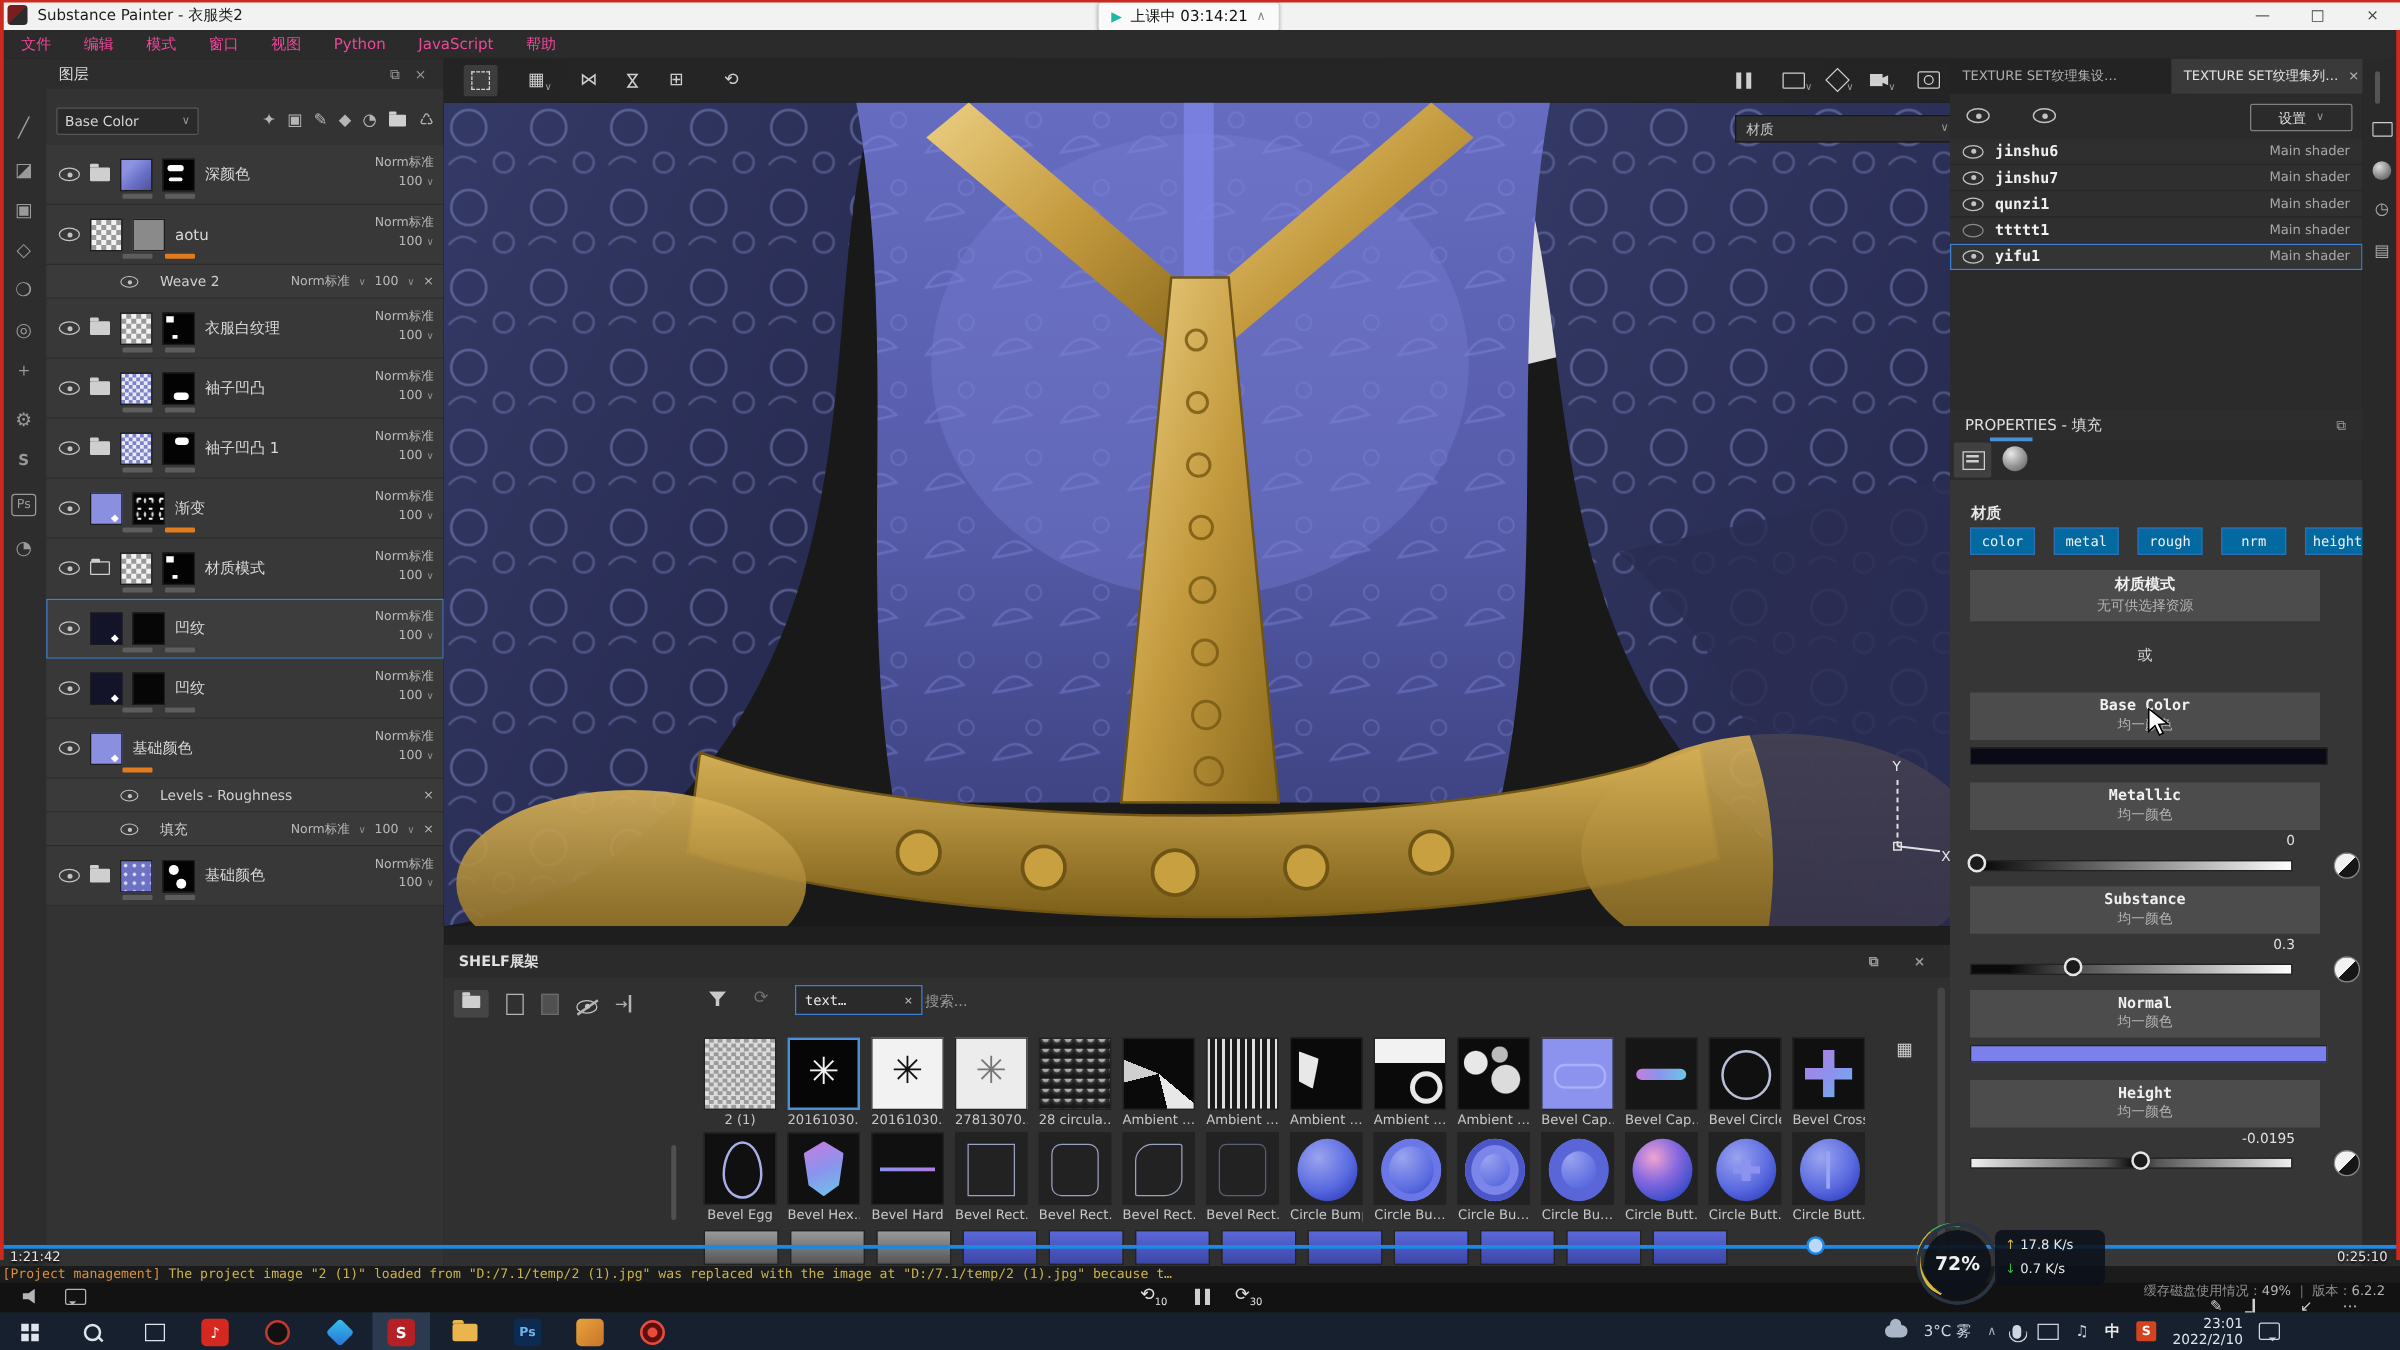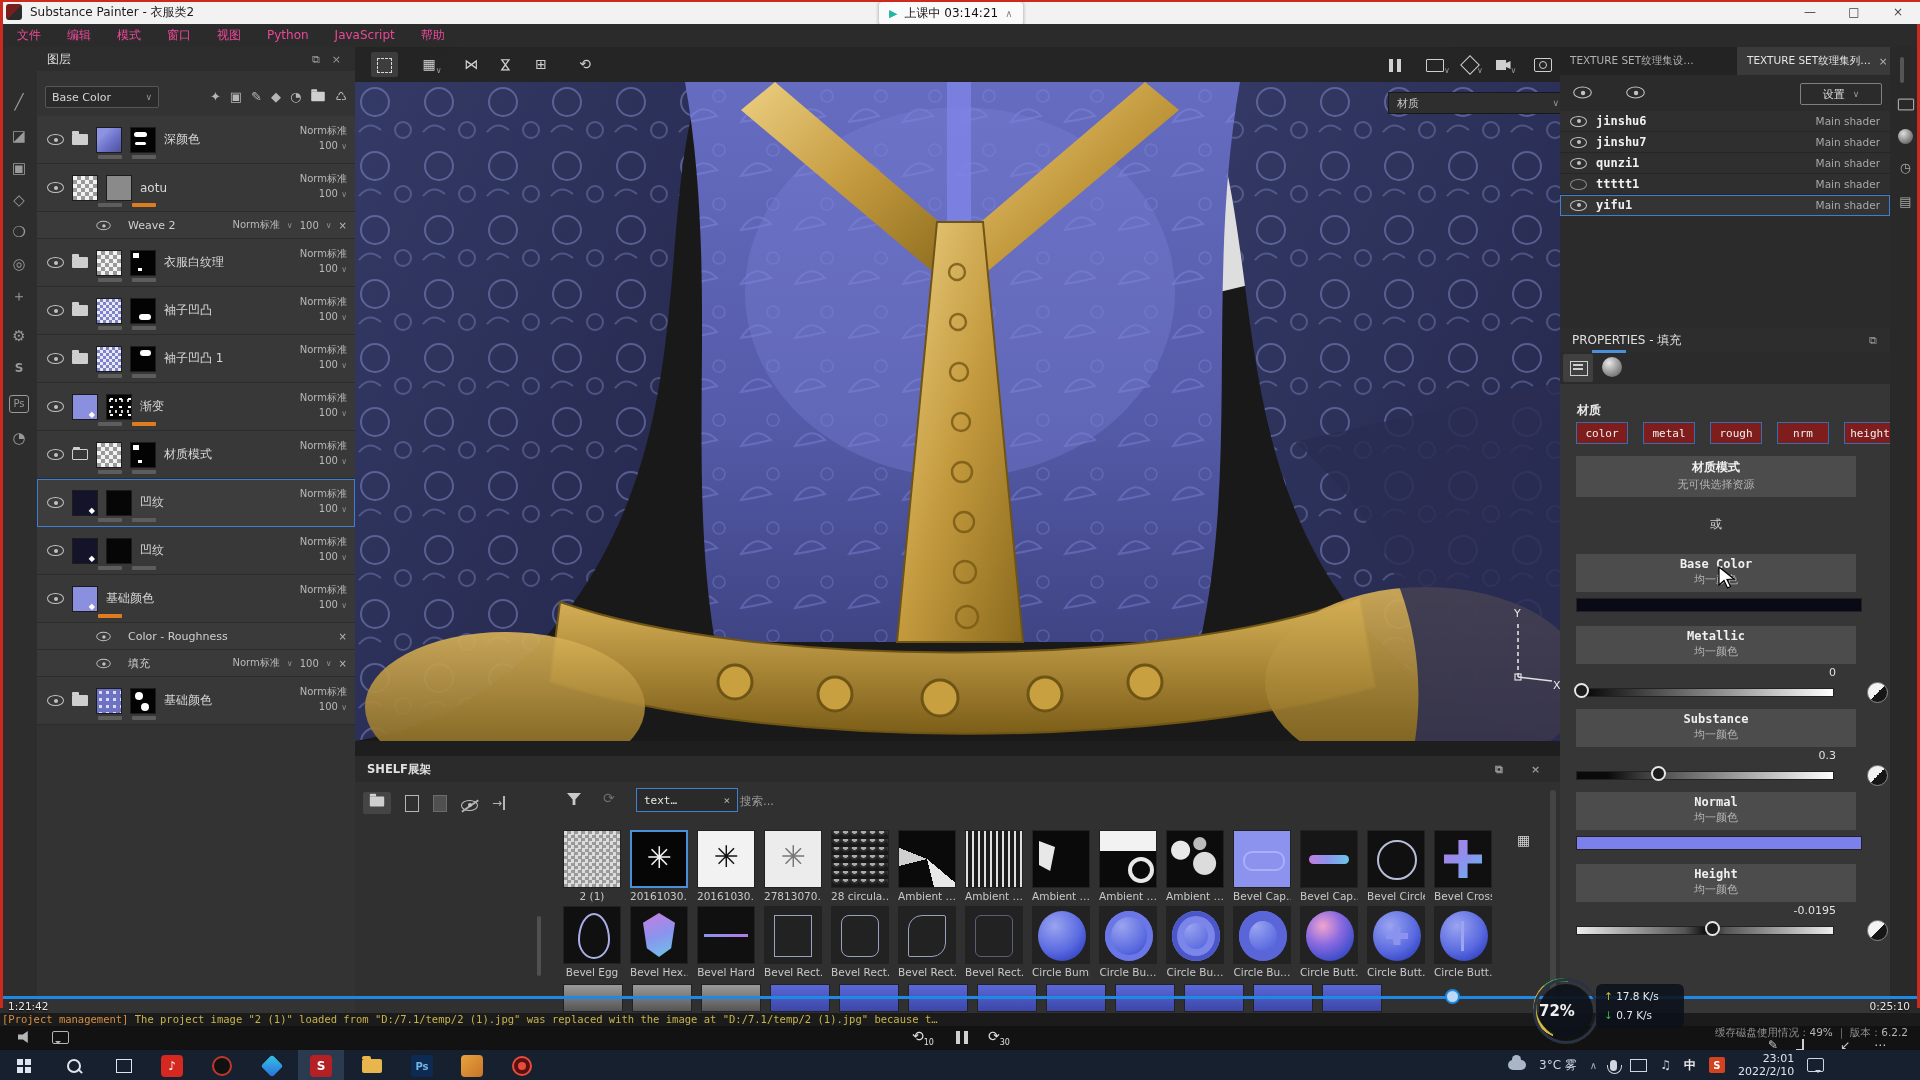--- a/index.html
+++ b/index.html
@@ -102,21 +102,21 @@
   .shshader{margin-left:auto;font-size:10.5px;color:#a8a8a8;}
   .prophead{left:0;top:281px;width:330px;height:24px;background:#2d2d2d;display:flex;align-items:center;padding:0 12px;font-size:12px;color:#e0e0e0;}
   .ptabline{left:32px;top:303px;width:34px;height:3px;background:#4a90d9;}
   .ptab1{left:3px;top:307px;width:30px;height:28px;background:#404040;border-radius:2px;}
   .slid{position:absolute;left:7px;top:7px;width:16px;height:13px;border:1.4px solid #cfcfcf;}
   .slid::after{content:"";position:absolute;left:2px;top:2px;width:10px;height:2px;background:#cfcfcf;box-shadow:0 4px 0 #cfcfcf;}
   .ballico{position:absolute;left:42px;top:310px;width:20px;height:20px;border-radius:50%;background:radial-gradient(circle at 35% 30%,#e8e8e8,#9a9a9a 50%,#555);}
   .pcontent{left:0;top:337px;width:330px;height:629px;background:#363636;}
   .mlabel{left:17px;top:18px;font-size:12px;font-weight:bold;color:#e8e8e8;}
   .chbtns{left:16px;top:38px;display:flex;gap:15px;}
-  .chb{min-width:42px;height:20px;border:1px solid #2f6fb2;background:#7f1d1d;color:#f0f0f0;font-size:11px;
+  .chb{min-width:42px;height:20px;border:1px solid #2f6fb2;background:#0369a1;color:#f0f0f0;font-size:11px;
        display:flex;align-items:center;justify-content:center;padding:0 4px;font-family:"DejaVu Sans Mono",monospace;}
   .gbox{width:280px;background:#4c4c4c;text-align:center;padding:3px 0 5px;}
   .gbox .t1{font-size:12px;font-weight:bold;color:#f0f0f0;font-family:"DejaVu Sans Mono",monospace;}
   .gbox .t2{font-size:11px;color:#b5b5b5;margin-top:1px;}
   .orlbl{text-align:center;color:#cfcfcf;font-size:12px;margin:10px 0;}
   .fills{left:16px;top:170px;width:286px;}
   .swatch{height:12px;margin:6px 0 14px;border:1px solid #222;}
   .sw-dark{background:#0a0a16;}
   .sw-normal{background:#7b80ec;}
   .vlabel{text-align:right;font-size:11px;color:#e0e0e0;height:15px;margin-top:2px;padding-right:26px;}
@@ -205,21 +205,21 @@
   .chat{left:52px;top:1031px;width:15px;height:11px;border:1.5px solid #b5b5b5;border-radius:2px;}
   .chat::after{content:"";position:absolute;left:2px;bottom:-4px;border:3px solid transparent;border-top-color:#b5b5b5;}
   .seek{top:1028px;color:#e0e0e0;font-size:14px;}
   .seek sub{font-size:8px;}
   .statline{left:1400px;top:1026px;width:508px;text-align:right;font-size:10.5px;color:#8f8f8f;}
   .statline b{color:#b5b5b5;font-weight:normal;}
   .ctrlico{top:1038px;color:#cfcfcf;font-size:12px;}
   .pip{width:15px;height:11px;border:1.4px solid #cfcfcf;position:relative;}
   .pip::after{content:"";position:absolute;right:1px;bottom:1px;width:6px;height:4px;background:#cfcfcf;}
   .zoomcircle{left:1536px;top:981px;width:54px;height:54px;border-radius:50%;background:rgba(12,17,27,.92);
-     display:flex;align-items:center;justify-content:flex-start;color:#f0f0f0;font-size:15px;font-weight:bold;
+     display:flex;align-items:center;justify-content:center;color:#f0f0f0;font-size:15px;font-weight:bold;
      border:3px solid transparent;background-clip:padding-box;box-shadow:0 0 0 3px #2a3344;}
   .zoomarc{left:1533px;top:978px;width:60px;height:60px;border-radius:50%;
      background:conic-gradient(from 200deg,#d4b93c 0 120deg,#39b54a 120deg 170deg,transparent 170deg);
      -webkit-mask:radial-gradient(circle,transparent 26px,#000 27px);mask:radial-gradient(circle,transparent 26px,#000 27px);}
   .netpill{left:1596px;top:984px;width:88px;height:44px;background:rgba(10,15,25,.85);border-radius:6px;
      font-size:10.5px;color:#e8e8e8;padding:3px 8px;box-sizing:border-box;line-height:19px;white-space:nowrap;}
   .netpill .u{color:#d4b93c;}
   .netpill .d{color:#39b54a;}
   
   .taskbar{left:0;top:1050px;width:1920px;height:30px;background:#16202e;}
@@ -511,21 +511,21 @@
           </div>
           <span class="bar orange" style="left:61px"></span>
 
         </div>
 
         <div class="lrow fx">
 
           <div class="fxline">
             <span class="eye" style="transform:scale(.85)"></span>
             <span class="fxi" title="icon-levels"></span>
-            <span>Color - Roughness</span>
+            <span>Levels - Roughness</span>
           </div>
           <div class="fxright">
 
             <span>×</span>
           </div>
         </div>
 
         <div class="lrow fx">
 
           <div class="fxline">

